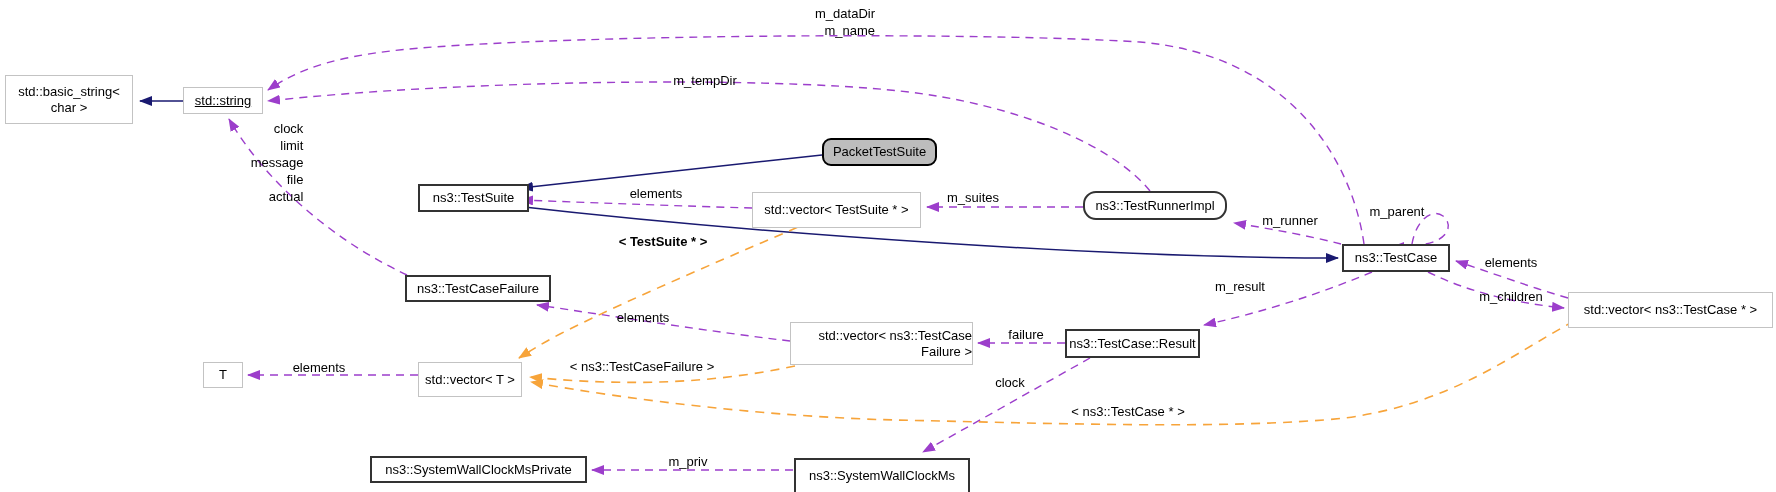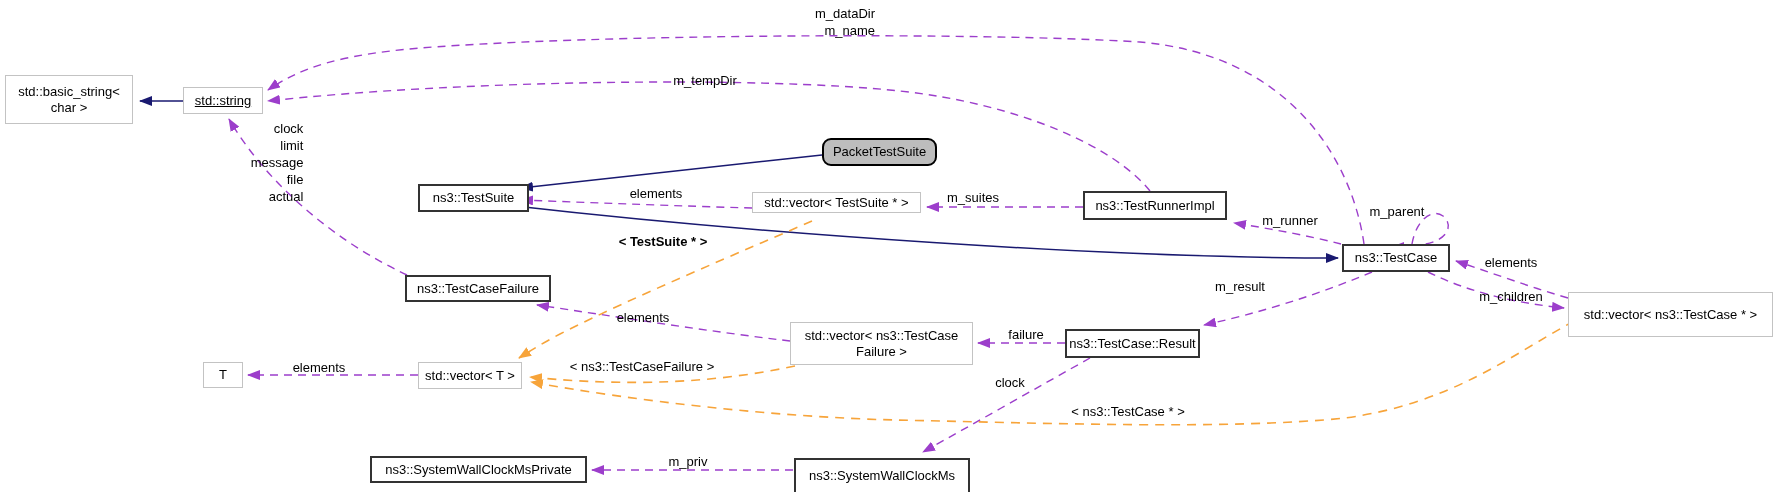--- a/index.html
+++ b/index.html
@@ -86,46 +86,46 @@
       </div>
       <div class="node external" style="left: 183px; top: 87px; width: 80px; height: 27px; text-decoration: underline;">
         <div>std::string</div>
       </div>
       <div class="node focus" style="left: 822px; top: 138px; width: 115px; height: 28px; border-radius: 9px;">
         <div>PacketTestSuite</div>
       </div>
       <div class="node documented" style="left: 418px; top: 184px; width: 111px; height: 28px;">
         <div>ns3::TestSuite</div>
       </div>
-      <div class="node external" style="left: 752px; top: 192px; width: 169px; height: 21px;">
+      <div class="node external" style="left: 752px; top: 192px; width: 169px; height: 36px;">
         <div>std::vector&lt; TestSuite * &gt;</div>
       </div>
-      <div class="node documented" style="left: 1083px; top: 191px; width: 144px; height: 29px;">
+      <div class="node documented" style="left: 1083px; top: 191px; width: 144px; height: 29px; border-radius: 13px;">
         <div>ns3::TestRunnerImpl</div>
       </div>
       <div class="node documented" style="left: 1342px; top: 244px; width: 108px; height: 28px;">
         <div>ns3::TestCase</div>
       </div>
-      <div class="node external" style="left: 1568px; top: 292px; width: 205px; height: 45px;">
+      <div class="node external" style="left: 1568px; top: 292px; width: 205px; height: 36px;">
         <div>std::vector&lt; ns3::TestCase * &gt;</div>
       </div>
       <div class="node documented" style="left: 405px; top: 275px; width: 146px; height: 27px;">
         <div>ns3::TestCaseFailure</div>
       </div>
-      <div class="node external" style="left: 790px; top: 322px; width: 183px; height: 43px;">
+      <div class="node external" style="left: 790px; top: 322px; width: 183px; height: 43px; align-items: flex-end;">
         <div>std::vector&lt; ns3::TestCase</div>
         <div>Failure &gt;</div>
       </div>
       <div class="node documented" style="left: 1065px; top: 329px; width: 135px; height: 29px;">
         <div>ns3::TestCase::Result</div>
       </div>
       <div class="node external" style="left: 203px; top: 362px; width: 40px; height: 26px;">
         <div>T</div>
       </div>
-      <div class="node external" style="left: 418px; top: 362px; width: 104px; height: 27px; text-align: right;">
+      <div class="node external" style="left: 418px; top: 362px; width: 104px; height: 35px; text-align: right;">
         <div>std::vector&lt; T &gt;</div>
       </div>
       <div class="node documented" style="left: 370px; top: 456px; width: 217px; height: 27px;">
         <div>ns3::SystemWallClockMsPrivate</div>
       </div>
       <div class="node documented" style="left: 794px; top: 458px; width: 176px; height: 36px;">
         <div>ns3::SystemWallClockMs</div>
       </div>
     </div>
   <div>

